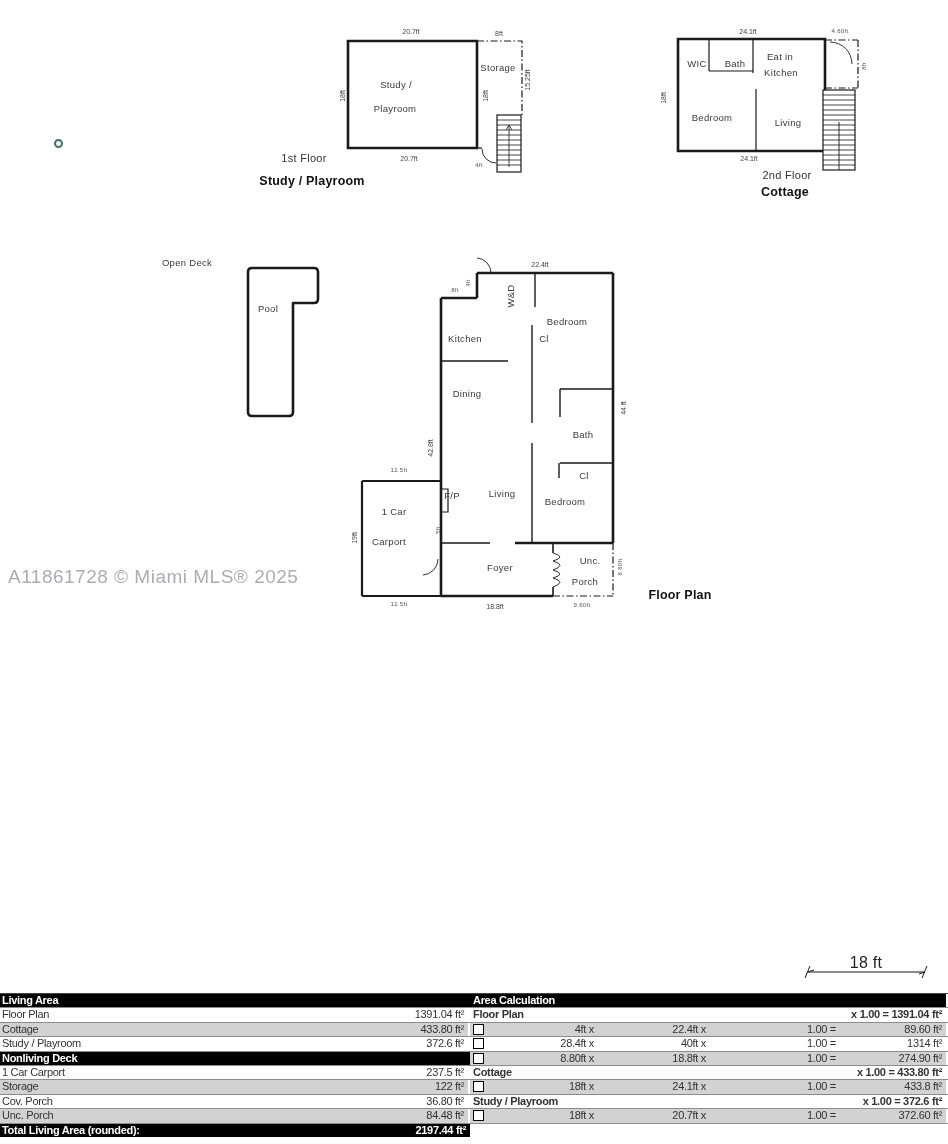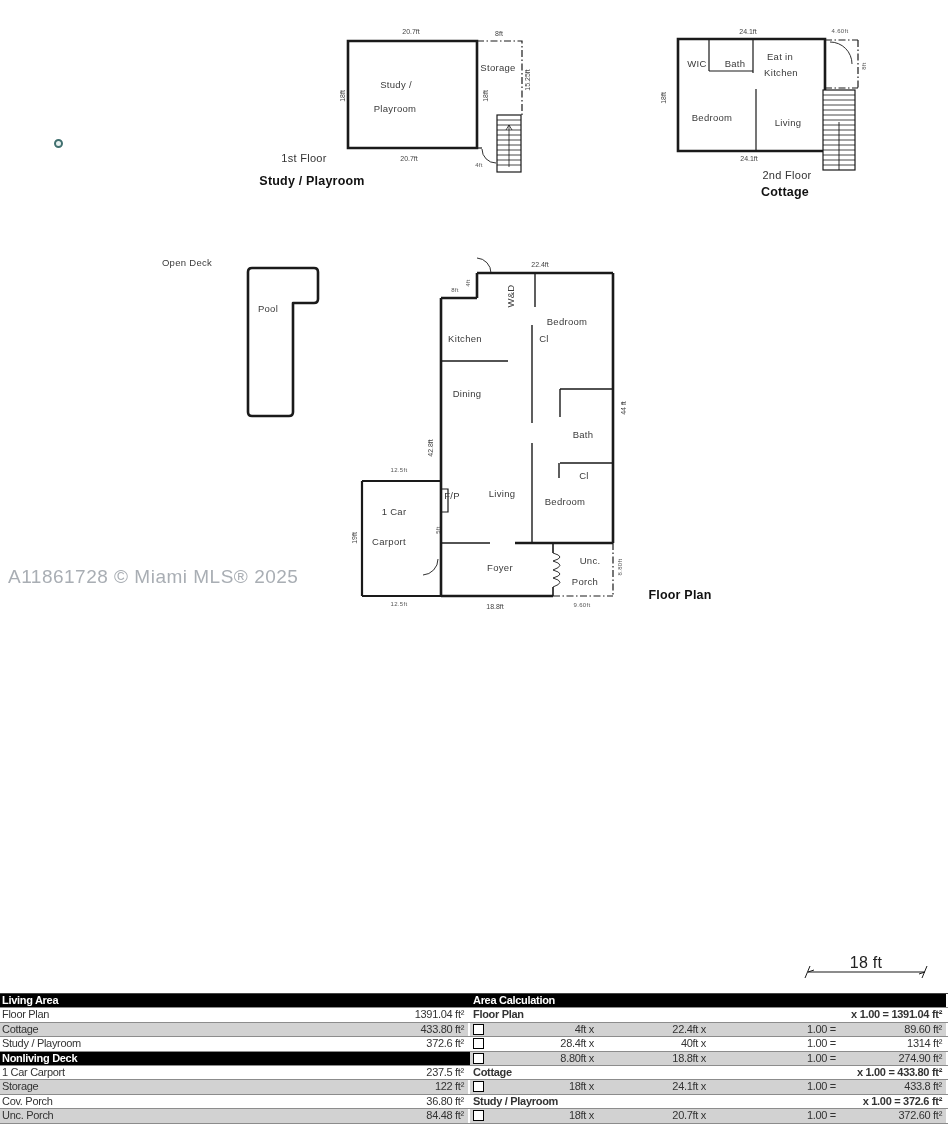--- a/index.html
+++ b/index.html
@@ -260,17 +260,21 @@
       <div class="rcell">
           <span class="chk"></span>
           <span class="c1">18ft x</span>
           <span class="c2">20.7ft x</span>
           <span class="c3">1.00 =</span>
           <span class="c4">372.60 ft²</span>
         </div>
     </div>
 
     <div class="trow" style="border-bottom:none">
+      <div class="lcell blackcell">
+          <span>Total Living Area (rounded):</span>
+          <span>2197.44 ft²</span>
+        </div>
       <div class="rcell"></div>
     </div>
   </div>
 
 </div>
 
 </body></html>

